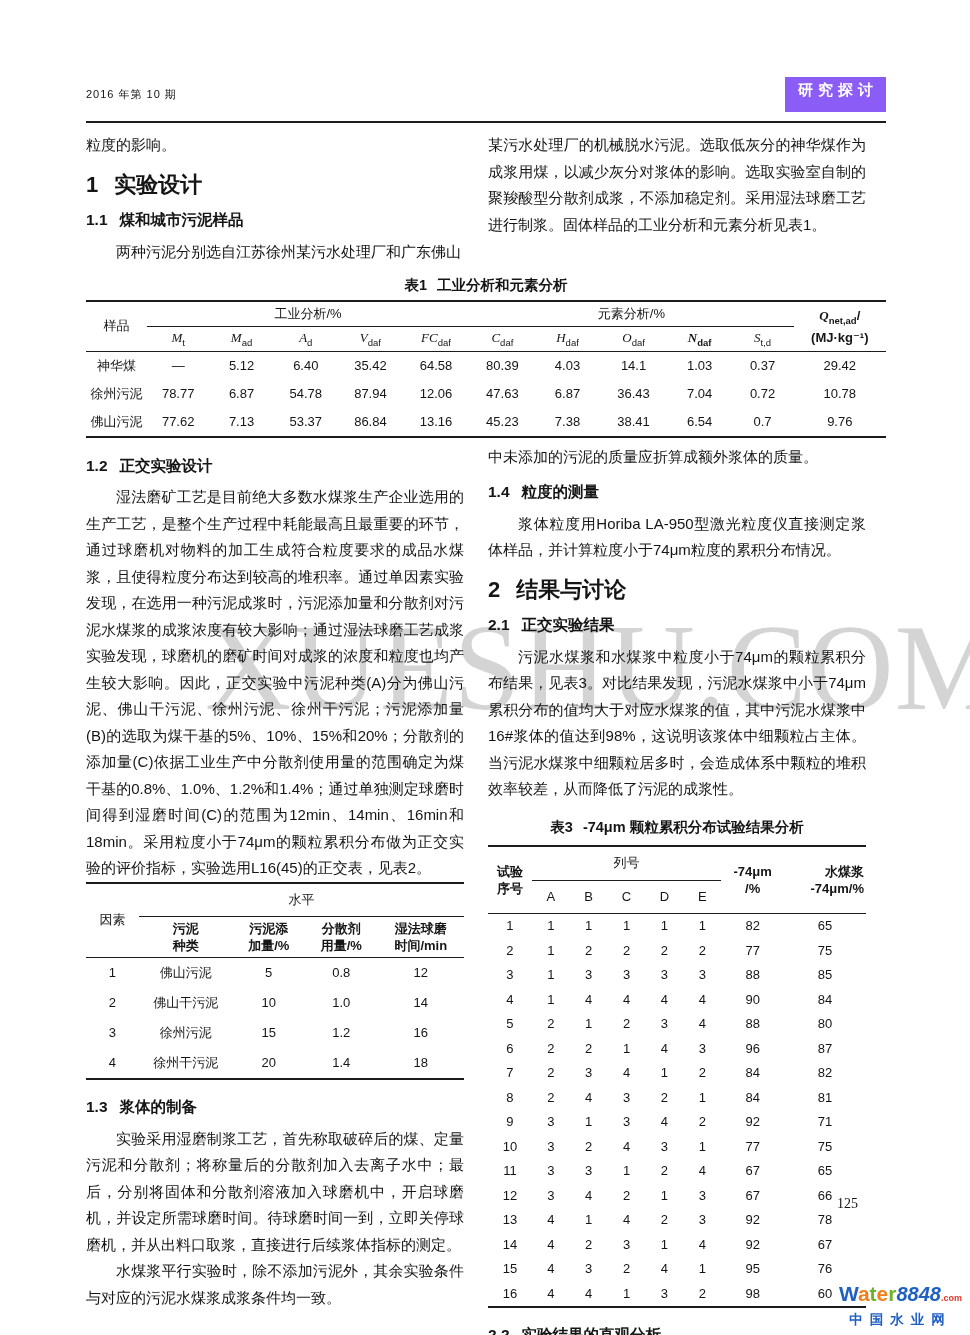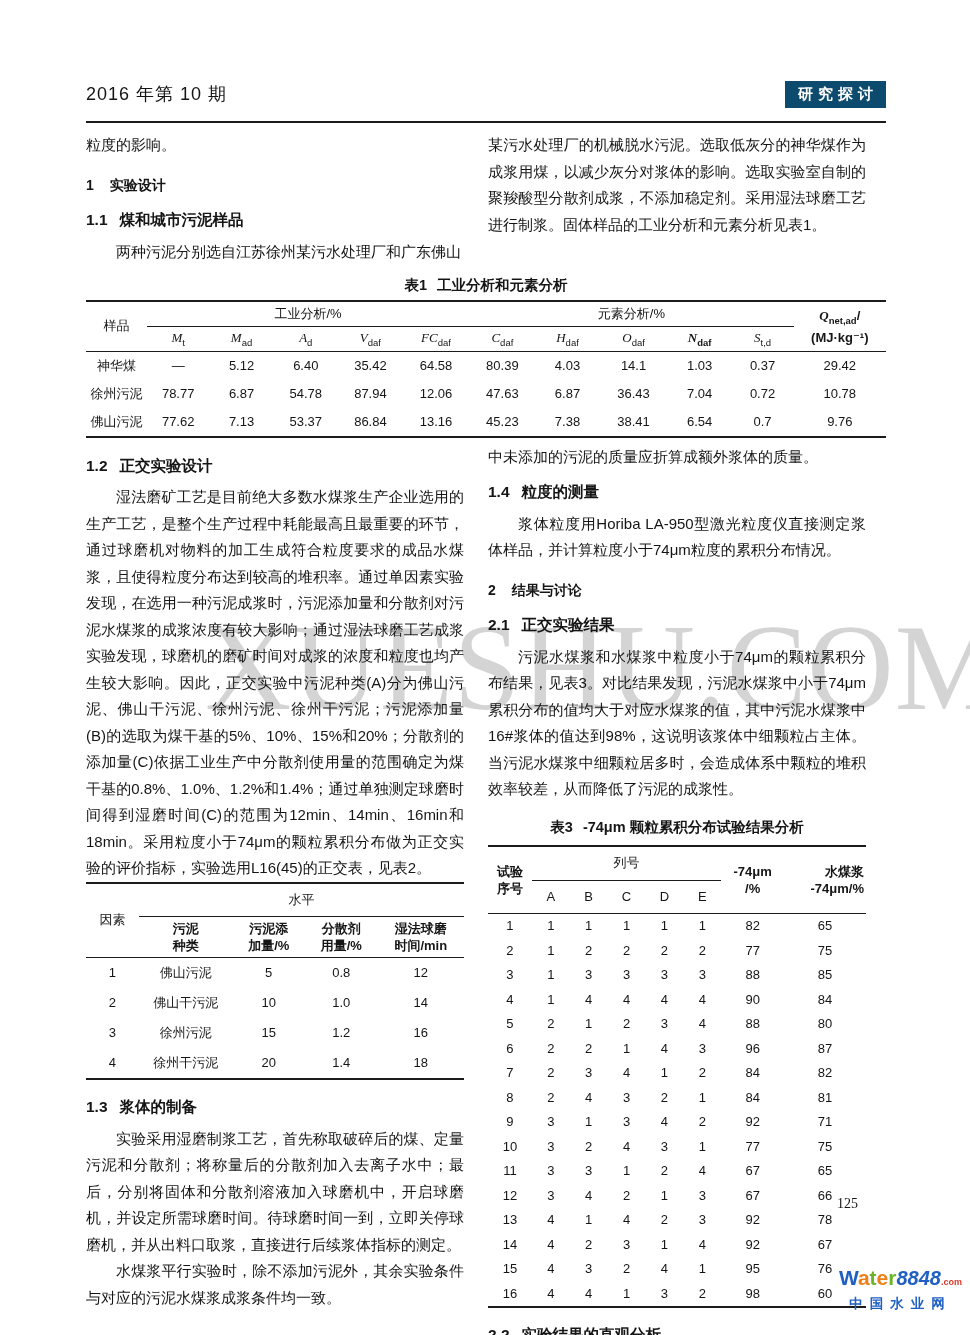--- a/index.html
+++ b/index.html
@@ -5,31 +5,31 @@
   html,body{margin:0;padding:0;background:#ffffff;}
   .page{position:relative;width:970px;height:1335px;background:#fff;overflow:hidden;
         font-family:"Liberation Sans","DejaVu Sans",sans-serif;color:#151515;}
   .watermark{position:absolute;left:205px;top:598px;z-index:0;
              font-family:"Liberation Serif","DejaVu Serif",serif;
              font-size:122px;color:#9a9a9a;opacity:.42;white-space:nowrap;
              letter-spacing:1px;transform:scaleX(.98);transform-origin:left;}
   .content{position:relative;z-index:1;padding:78px 84px 0 86px;}
   
   .pagehead{display:flex;align-items:center;justify-content:space-between;height:32px;}
-  .issue{font-size:18px;letter-spacing:1px;text-align:right;}
+  .issue{font-size:11px;letter-spacing:1px;text-align:right;}
   .journal{font-size:21px;font-weight:700;letter-spacing:18px;margin-left:40px;}
-  .badge{background:#0c4a6e;color:#fff;font-weight:700;font-size:15px;
-         letter-spacing:5px;padding:4px 8px 4px 13px;}
+  .badge{background:#8b5cf6;color:#fff;font-weight:700;font-size:15px;
+         letter-spacing:5px;padding:4px 8px 12px 13px;}
   .rule{border-bottom:2px solid #1b1b1b;margin-top:11px;}
   
   .cols{display:flex;gap:24px;}
   .col{width:378px;font-size:15px;line-height:26.5px;text-align:justify;}
   p{margin:0;}
   .indent{text-indent:2em;}
-  .h-big{font-size:14px;font-weight:700;margin:13px 0 9px;}
+  .h-big{font-size:22px;font-weight:700;margin:13px 0 9px;}
   .h-big .no{margin-right:16px;}
   .h-sub{font-size:15.5px;font-weight:700;margin:9px 0 5px;}
   .h-sub .no{margin-right:12px;}
   
   .tcaption{text-align:center;font-weight:700;font-size:14.5px;margin:11px 0 5px;}
   .tcaption .cap-no{margin-right:10px;}
   table{border-collapse:collapse;width:100%;font-size:13px;text-align:center;color:#151515;}
   .jtable{border-top:2px solid #1b1b1b;border-bottom:2px solid #1b1b1b;}
   .jtable thead{border-bottom:1px solid #1b1b1b;}
   .jtable th{font-weight:400;padding:3px 2px;}
@@ -39,21 +39,21 @@
   sub{font-size:9.5px;}
   .t1 td{line-height:22px;}
   .t2 td{line-height:24px;}
   .t3 td{line-height:18.5px;}
   .two-line div{line-height:15px;padding:1px 0;font-weight:bold;}
   .t1block{margin-top:8px;}
   .rowb{margin-top:6px;}
   
   .pageno{position:absolute;right:112px;top:1196px;font-size:14px;z-index:1;
           font-family:"Liberation Serif","DejaVu Serif",serif;text-align:right;}
-  .logo{position:absolute;right:8px;bottom:22px;z-index:2;text-align:center;
+  .logo{position:absolute;right:8px;bottom:6px;z-index:2;text-align:center;
         font-family:"Liberation Sans","DejaVu Sans",sans-serif;}
   .logo-line1{font-weight:700;font-size:21px;line-height:22px;white-space:nowrap;}
   .logo-digits{font-style:italic;font-size:20px;color:#2060c2;}
   .logo-tld{font-size:9px;color:#d8392b;vertical-align:baseline;}
   .logo-line2{font-weight:700;font-size:13.5px;color:#2060c2;letter-spacing:7px;margin-top:2px;}
 </style>
 </head>
 <body>
 
 <div class="page">

